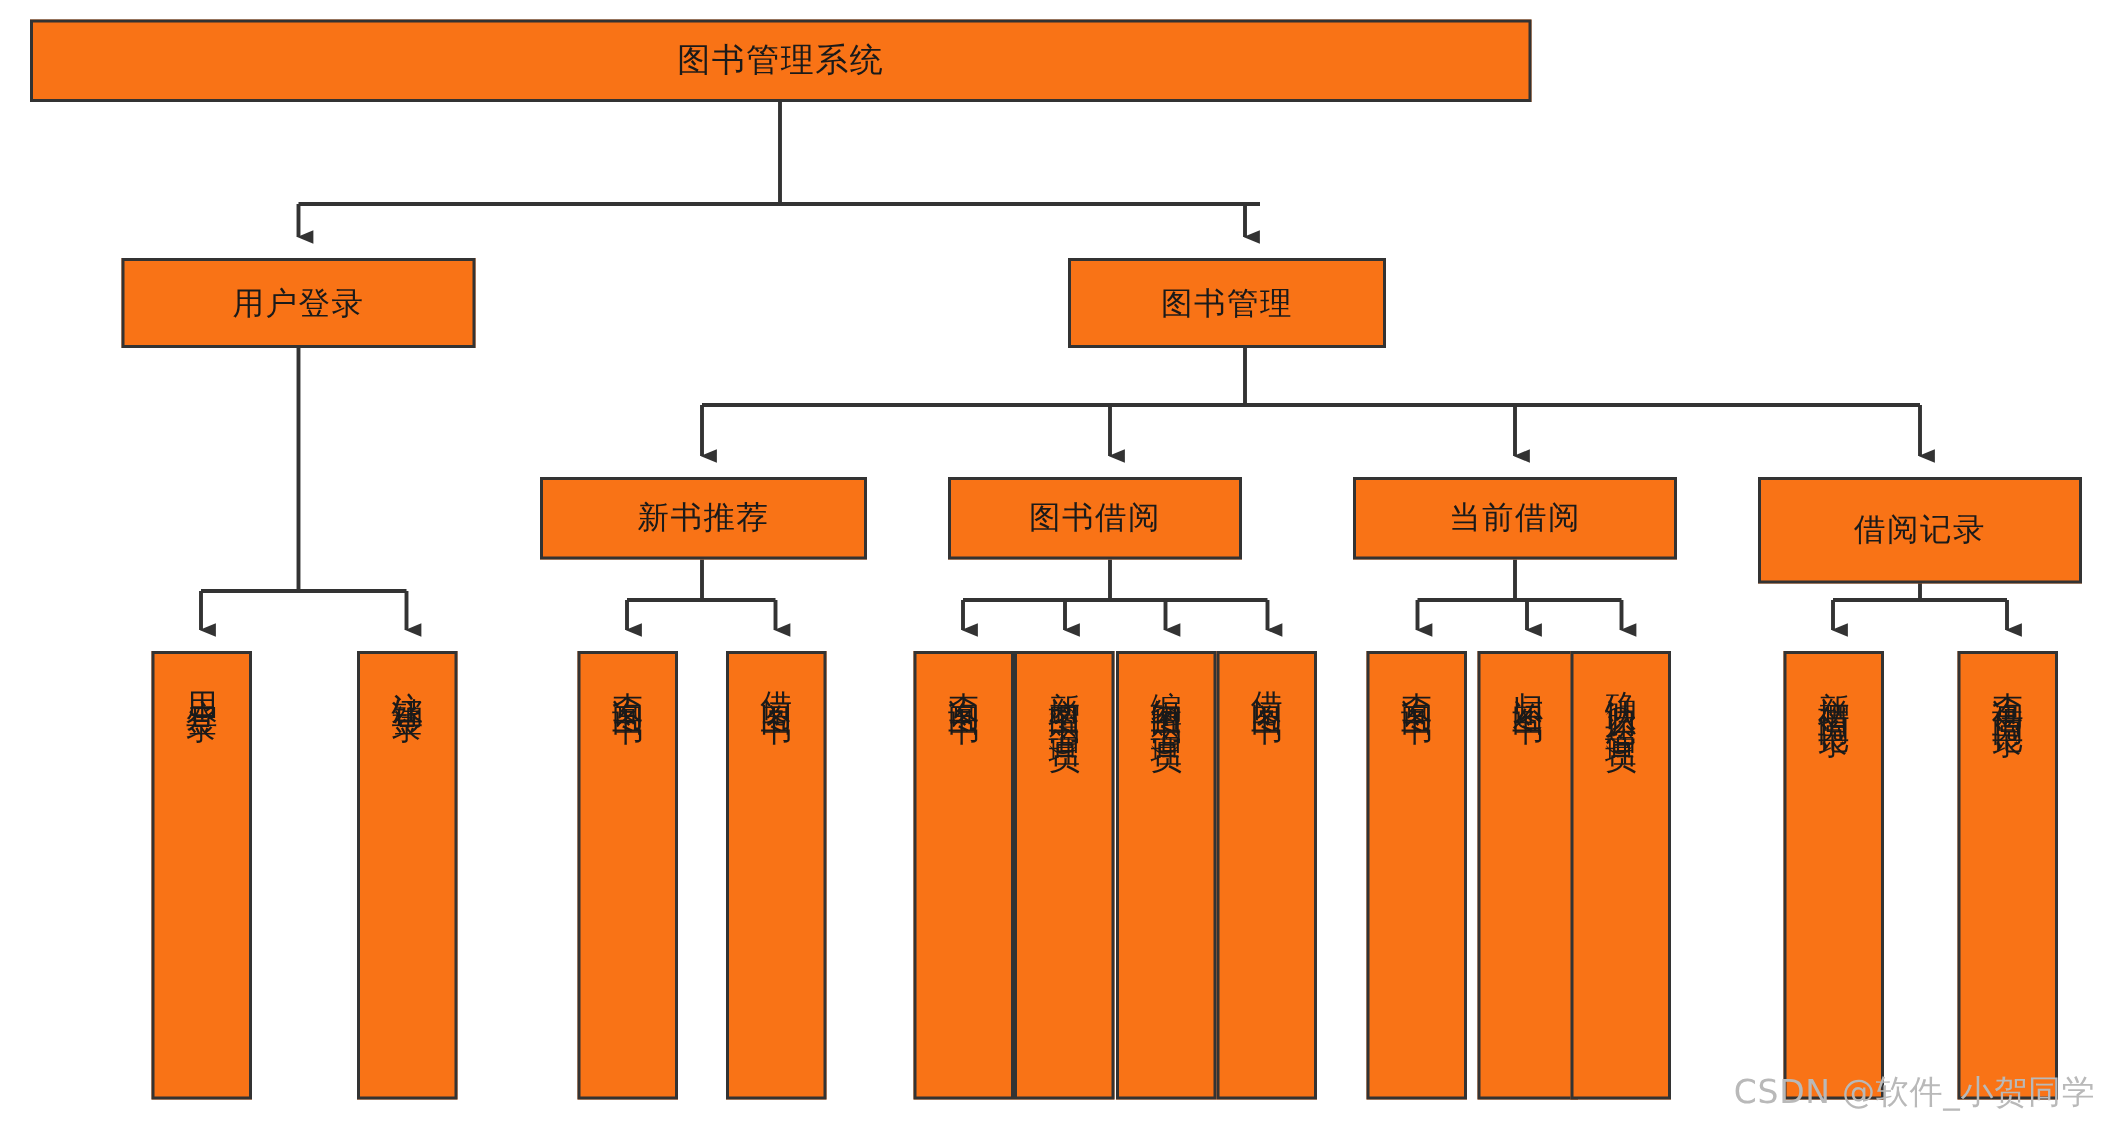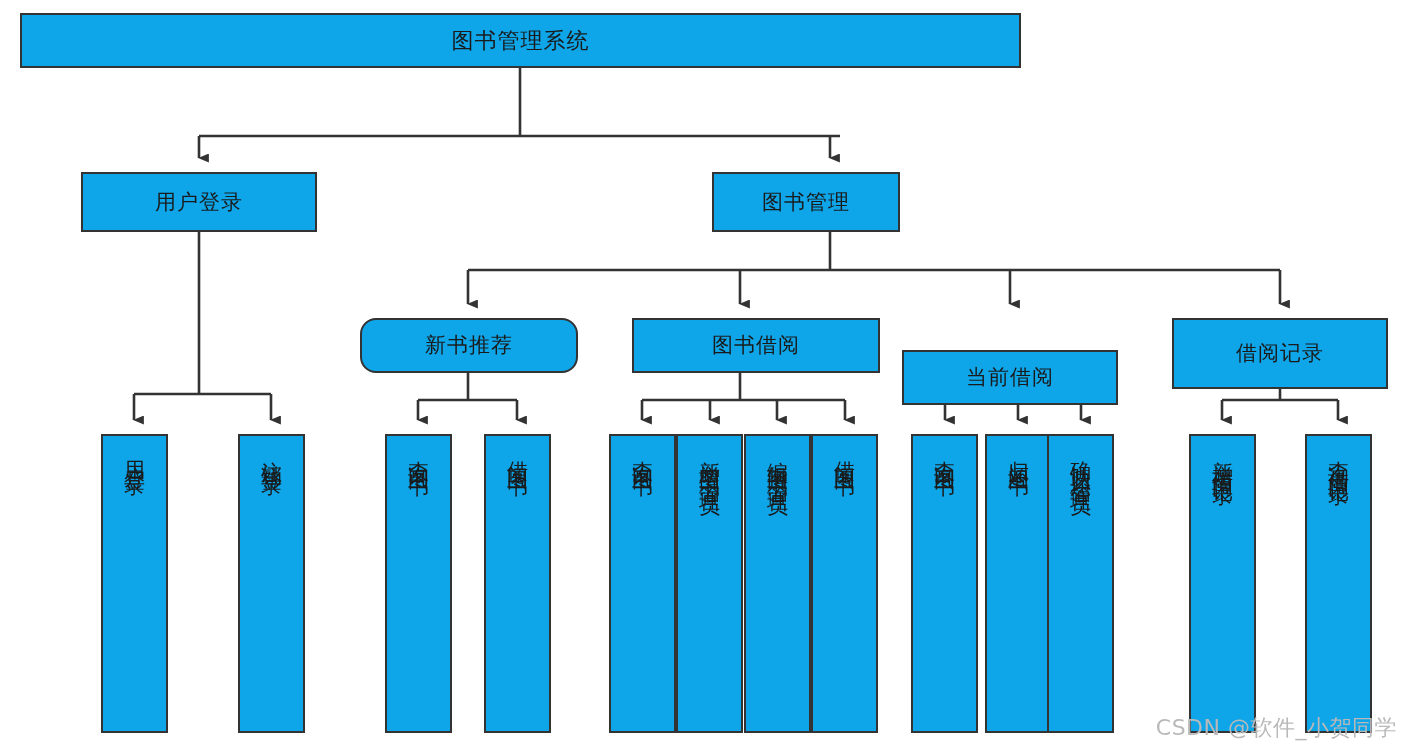--- a/index.html
+++ b/index.html
@@ -18,21 +18,21 @@
   svg.wires{
     position:absolute;
     left:0; top:0;
     width:1405px;
     height:747px;
     pointer-events:none;
   }
   .node{
     position:absolute;
     box-sizing:border-box;
-    background:#0ea5e9;
+    background:#f97316;
     border:2px solid #333333;
     display:flex;
     align-items:center;
     justify-content:center;
     text-align:center;
   }
   .node .label{
     display:block;
     font-size:21px;
     line-height:1.18;
@@ -127,33 +127,33 @@
   </svg>
 
   <div class="node l1" style="left:20px;top:13px;width:1001px;height:55px;">
     <span class="label">图书管理系统</span>
   </div>
 
   <div class="node l2" style="left:81px;top:172px;width:236px;height:60px;">
     <span class="label">用户登录</span>
   </div>
 
-  <div class="node l2" style="left:712px;top:172px;width:188px;height:60px;">
+  <div class="node l2" style="left:712px;top:172px;width:212px;height:60px;">
     <span class="label">图书管理</span>
   </div>
 
-  <div class="node l3" style="left:360px;top:318px;width:218px;height:55px;border-radius:16px;">
+  <div class="node l3" style="left:360px;top:318px;width:218px;height:55px;">
     <span class="label">新书推荐</span>
   </div>
 
-  <div class="node l3" style="left:632px;top:318px;width:248px;height:55px;">
+  <div class="node l3" style="left:632px;top:318px;width:196px;height:55px;">
     <span class="label">图书借阅</span>
   </div>
 
-  <div class="node l3" style="left:902px;top:318px;width:216px;height:55px;margin-top:32px;">
+  <div class="node l3" style="left:902px;top:318px;width:216px;height:55px;">
     <span class="label">当前借阅</span>
   </div>
 
   <div class="node l3" style="left:1172px;top:318px;width:216px;height:71px;">
     <span class="label">借阅记录</span>
   </div>
 
   <div class="node vertical" style="left:101px;top:434px;width:67px;height:299px;">
     <span class="label">用户登录</span>
   </div>

